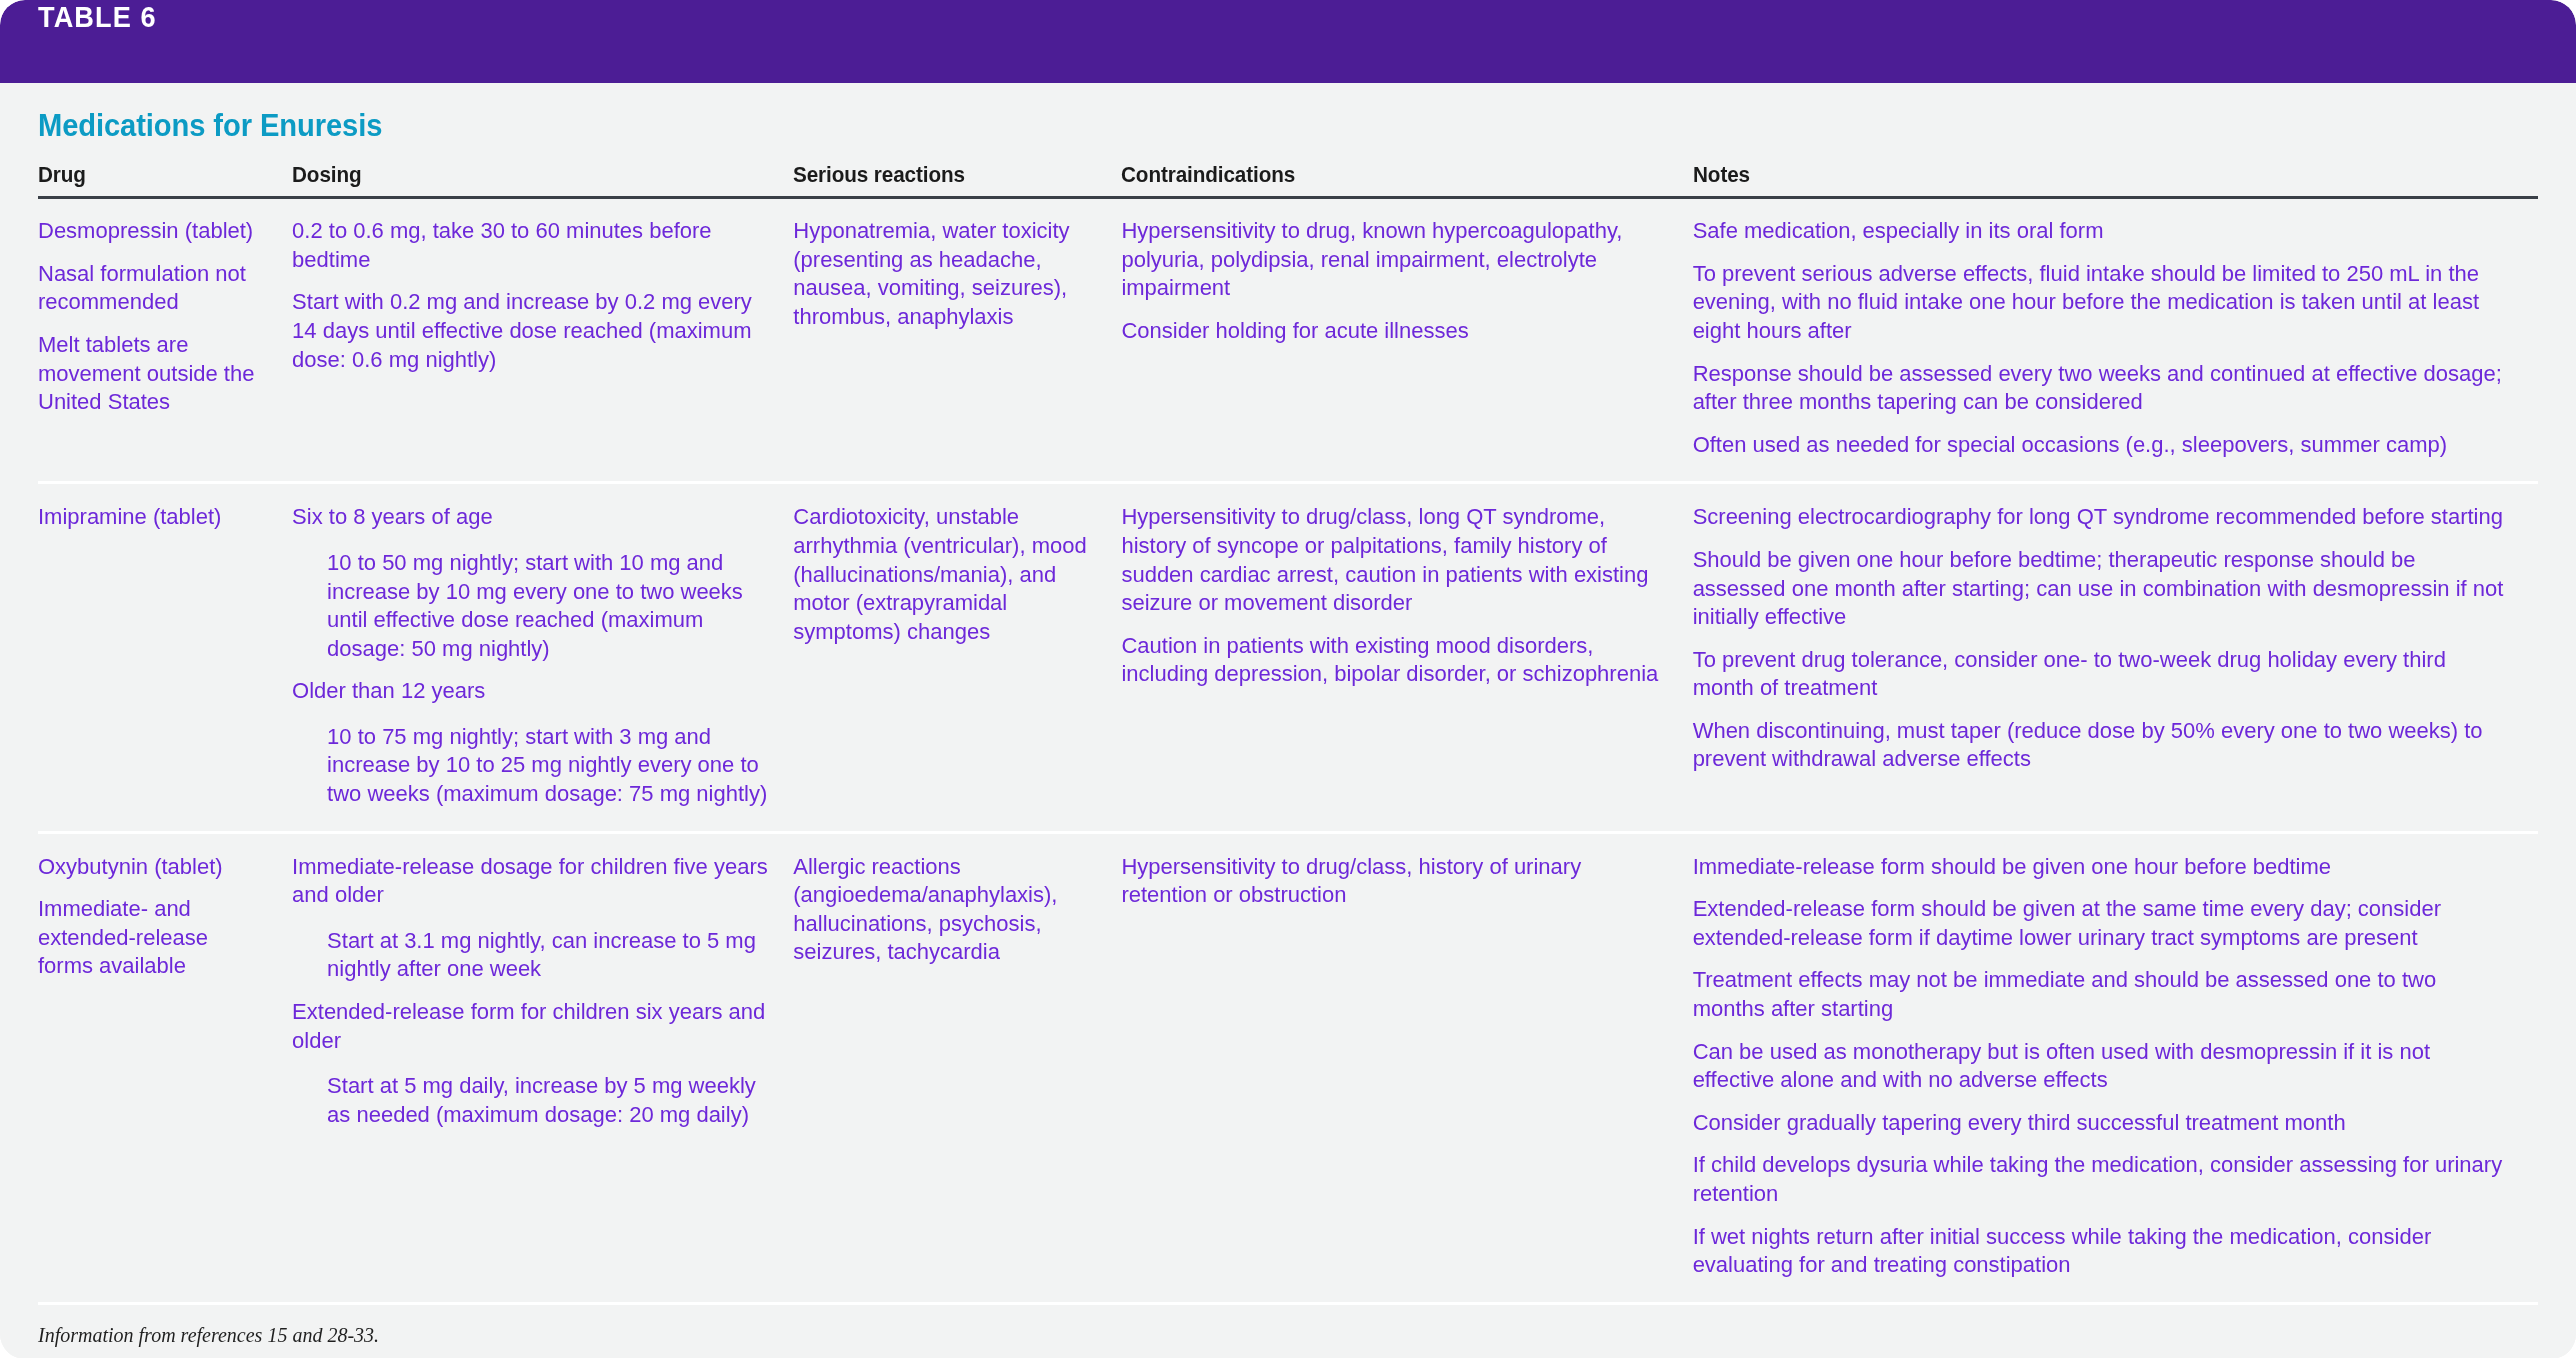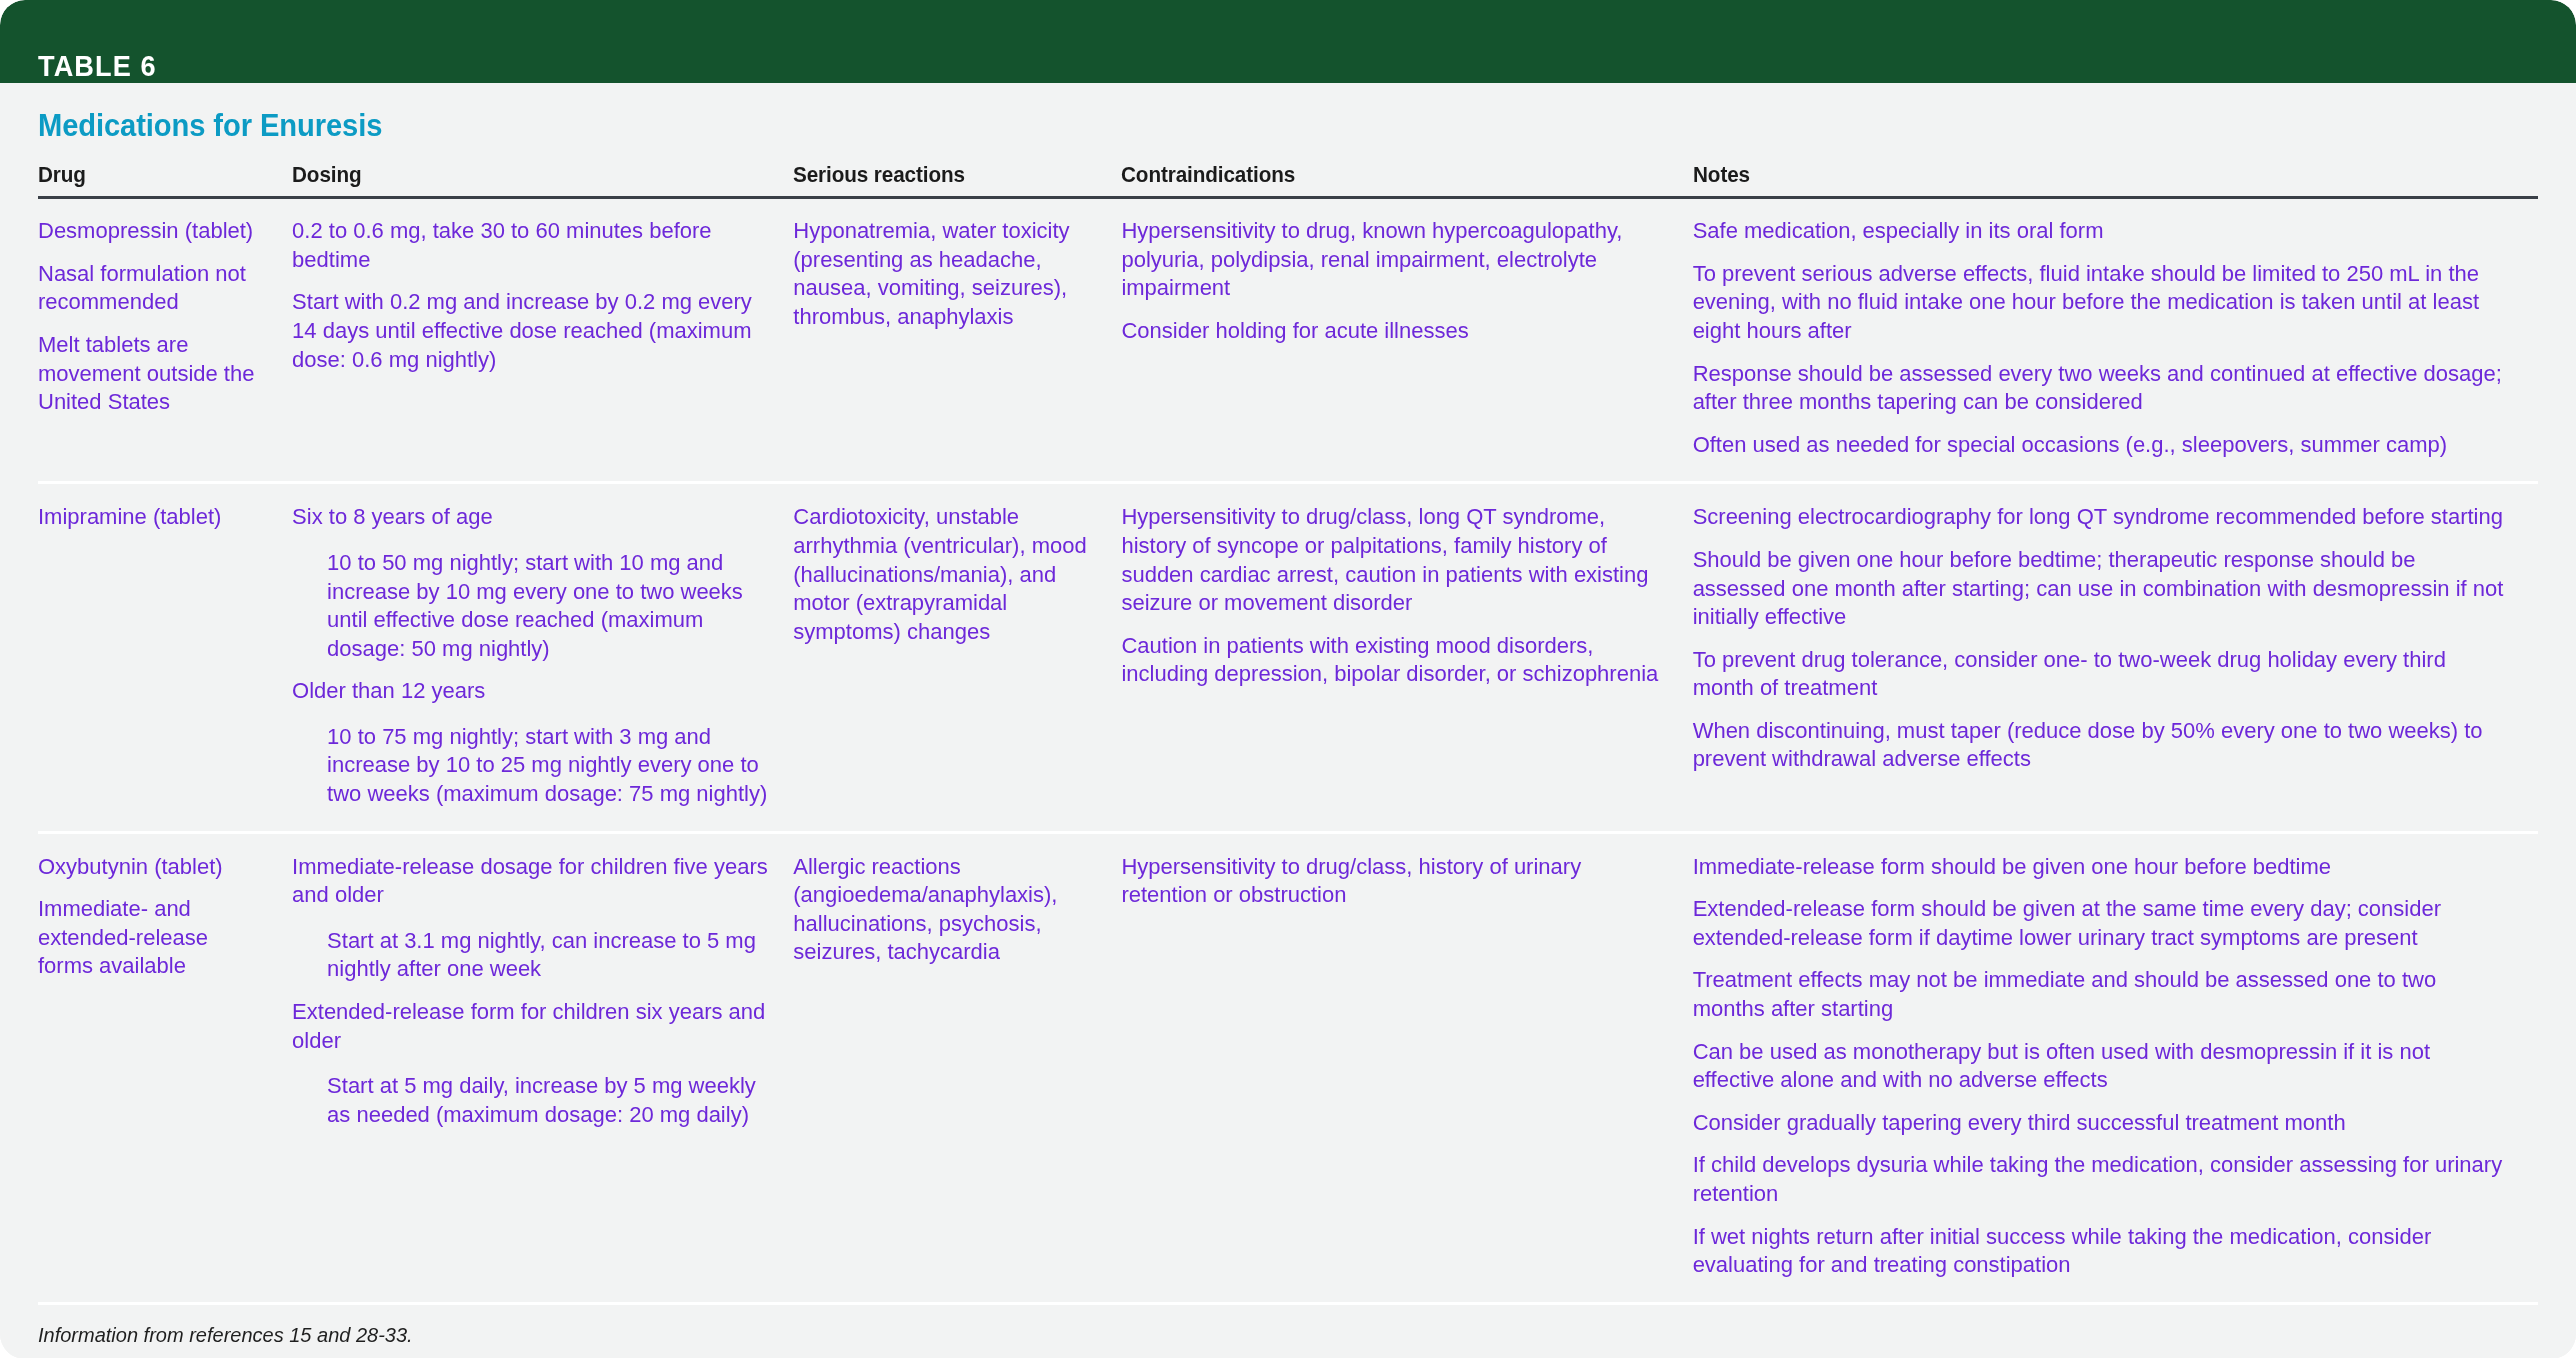--- a/index.html
+++ b/index.html
@@ -19,25 +19,25 @@
     height: 1359px;
     box-sizing: border-box;
     background: #f2f3f3;
     border-radius: 25px;
     overflow: hidden;
   }
 
   
   .title-bar {
     height: 83px;
-    background: #14532d;
+    background: #4c1d95;
     border-top-left-radius: 25px;
     border-top-right-radius: 25px;
     display: flex;
-    align-items: flex-end;
+    align-items: flex-start;
     box-sizing: border-box;
     padding: 0 38px;
   }
   .title-bar-label {
     color: #ffffff;
     font-size: 29.5px;
     font-weight: bold;
     letter-spacing: 1.2px;
     font-family: "Liberation Sans Narrow", "Liberation Sans", sans-serif;
     transform: scaleX(0.92);
@@ -113,20 +113,21 @@
   
   .footnote-rule {
     border-top: 3.7px solid #ffffff;
     margin: 0;
   }
   .footnote {
     font-size: 20px;
     font-style: italic;
     color: #1f1f1f;
     padding: 19px 0 0 0;
+    font-family: Liberation Serif, serif;
   }
   .bottom-pad { height: 41px; }
 </style>
 </head>
 <body>
 
 <div class="table-card">
 
   <div class="title-bar">
     <span class="title-bar-label">TABLE 6</span>

